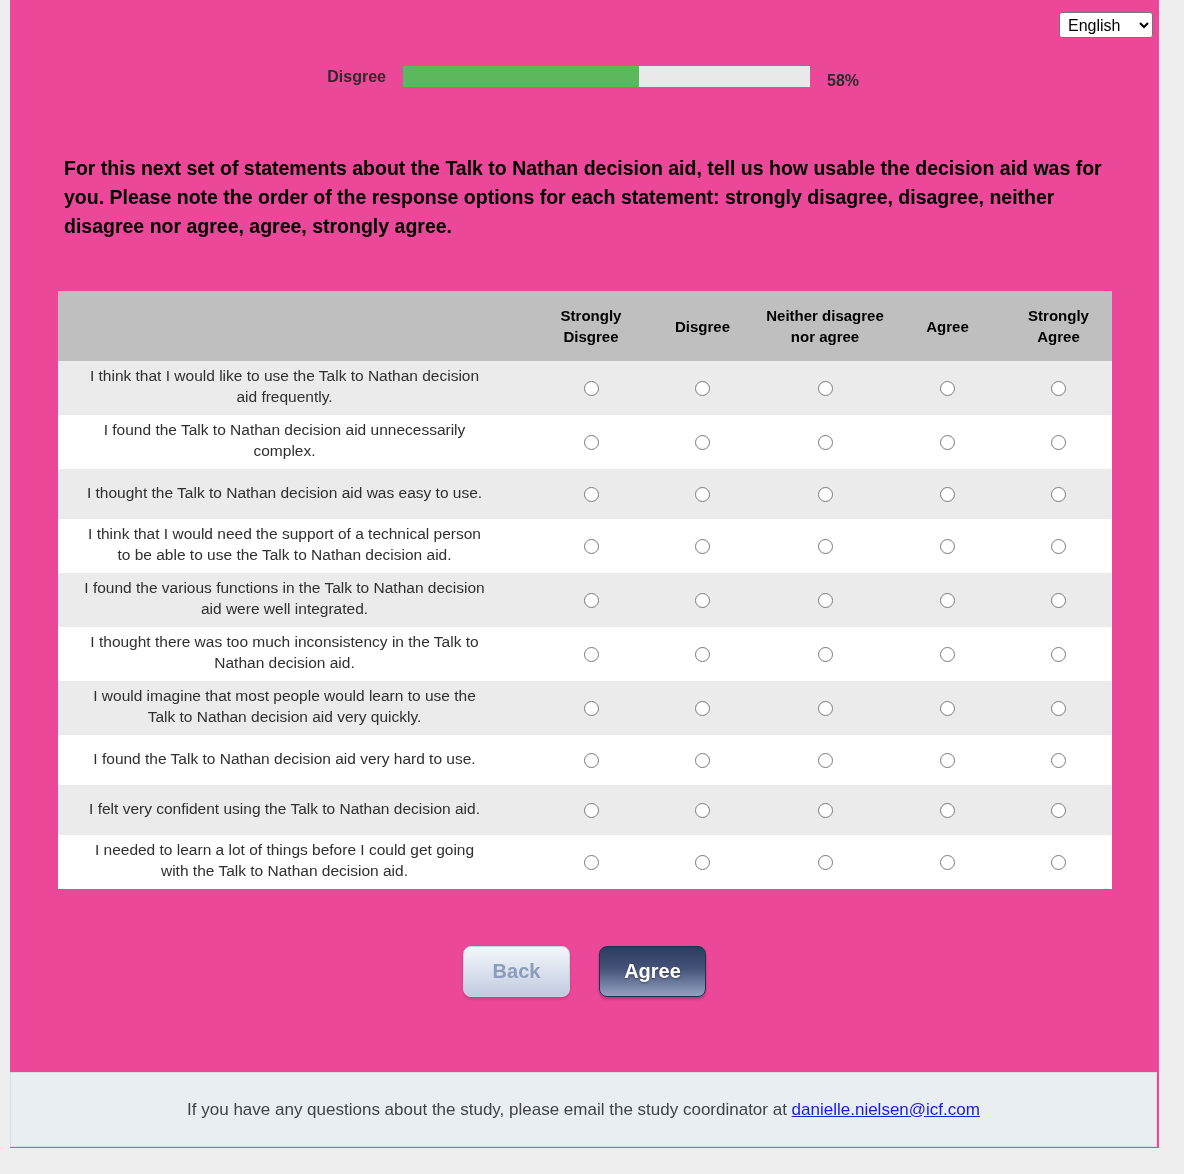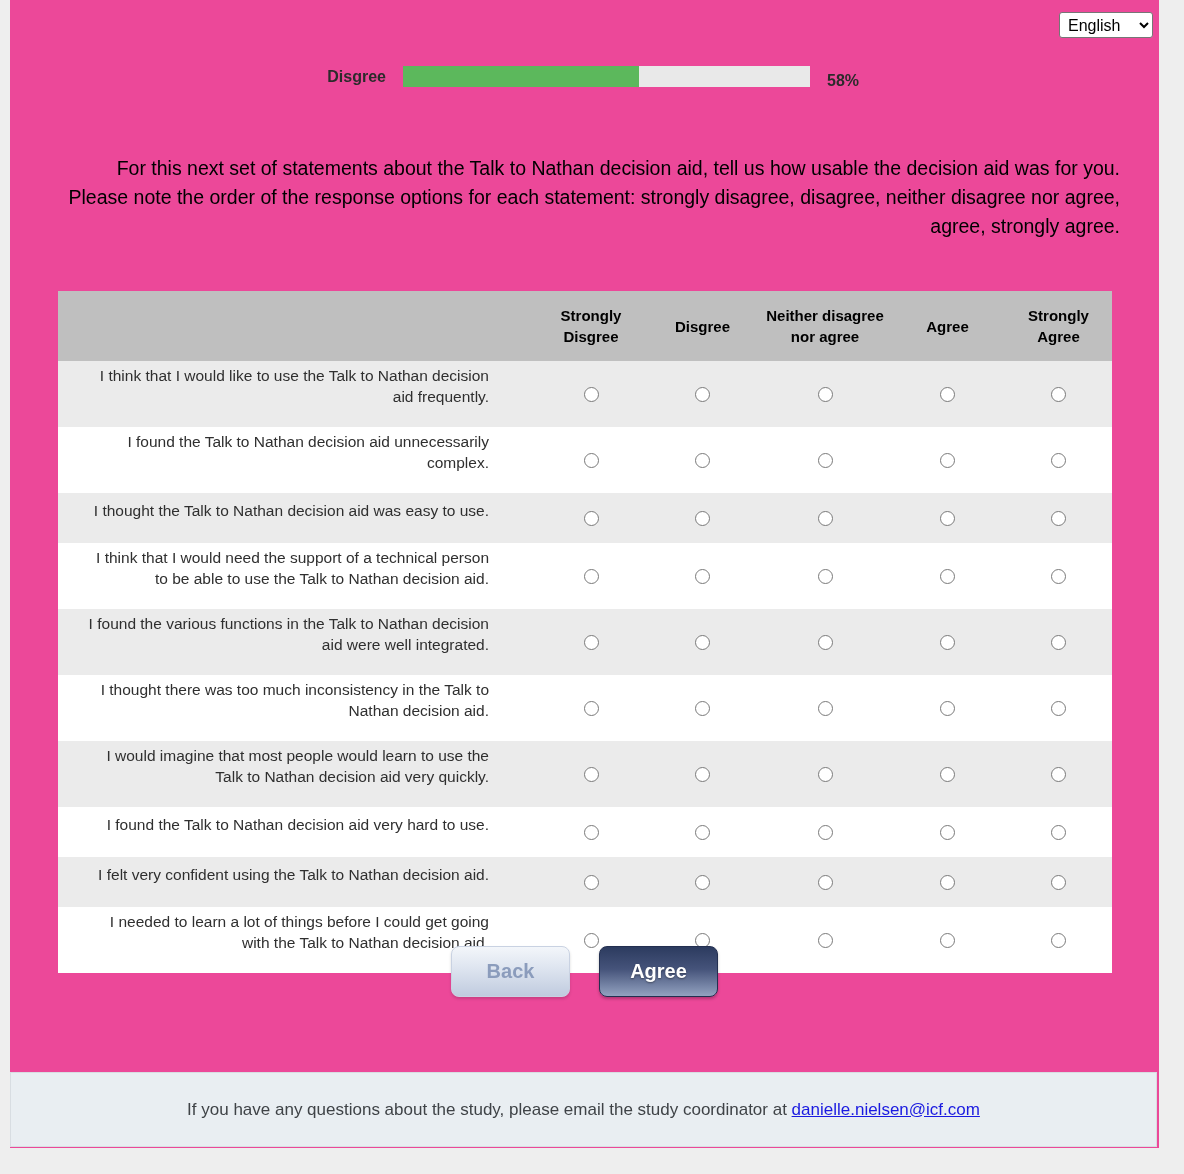--- a/index.html
+++ b/index.html
@@ -41,21 +41,21 @@
     background: #e9e9e9;
   }
   .progress-fill { height: 100%; width: 0; background: #5cb85c; }
   .progress-pct {
     position: absolute; left: 817px; top: 6px;
     font-weight: bold; font-size: 16px; color: #2b2b2b;
   }
   
   .question {
     position: absolute; left: 54px; top: 154px; width: 1056px;
-    font-size: 19.5px; font-weight: normal; line-height: 29px; color: #000; text-align: right;
+    font-size: 19.5px; font-weight: bold; line-height: 29px; color: #000;
   }
   
   table.matrix {
     position: absolute; left: 48px; top: 291px;
     width: 1054px;
     border-collapse: collapse;
     table-layout: fixed;
   }
   table.matrix th, table.matrix td { vertical-align: middle; }
   table.matrix thead th {
@@ -70,41 +70,41 @@
   col.c-sd { width: 108px; }
   col.c-d  { width: 115px; }
   col.c-n  { width: 130px; }
   col.c-a  { width: 115px; }
   col.c-sa { width: 107px; }
   table.matrix tbody tr { height: 50px; }
   table.matrix tbody tr:nth-child(odd)  { background: #ebebeb; }
   table.matrix tbody tr:nth-child(even) { background: #ffffff; }
   td.stmt {
     font-size: 15.5px; line-height: 21px; color: #2f2f2f;
-    padding: 4px 48px 20px 22px;
-    text-align: right;
+    padding: 4px 48px 8px 22px;
+    text-align: center;
   }
   td.opt { text-align: center; }
   input[type="radio"] {
     -webkit-appearance: none; appearance: none;
     width: 15px; height: 15px;
     border: 1px solid #7a7a7a;
     border-radius: 50%;
     background: #fff;
     cursor: pointer;
     vertical-align: middle;
     margin: 0;
   }
   
   .button-row {
     position: absolute; top: 946px; left: 0; width: 100%;
     display: flex; justify-content: center; gap: 29px;
   }
   .btn {
-    width: 119px; height: 51px;
+    width: 107px; height: 51px;
     border-radius: 8px;
     font-family: "Liberation Sans", sans-serif;
     font-size: 20px; font-weight: bold;
     cursor: pointer;
   }
   .btn-back {
     background: linear-gradient(to bottom, #f3f6fa 0%, #dde4ef 45%, #c0cbdf 100%);
     border: 1px solid #c9d2e2;
     color: #8b9cbc;
     box-shadow: 0 2px 3px rgba(0,0,0,0.15);

